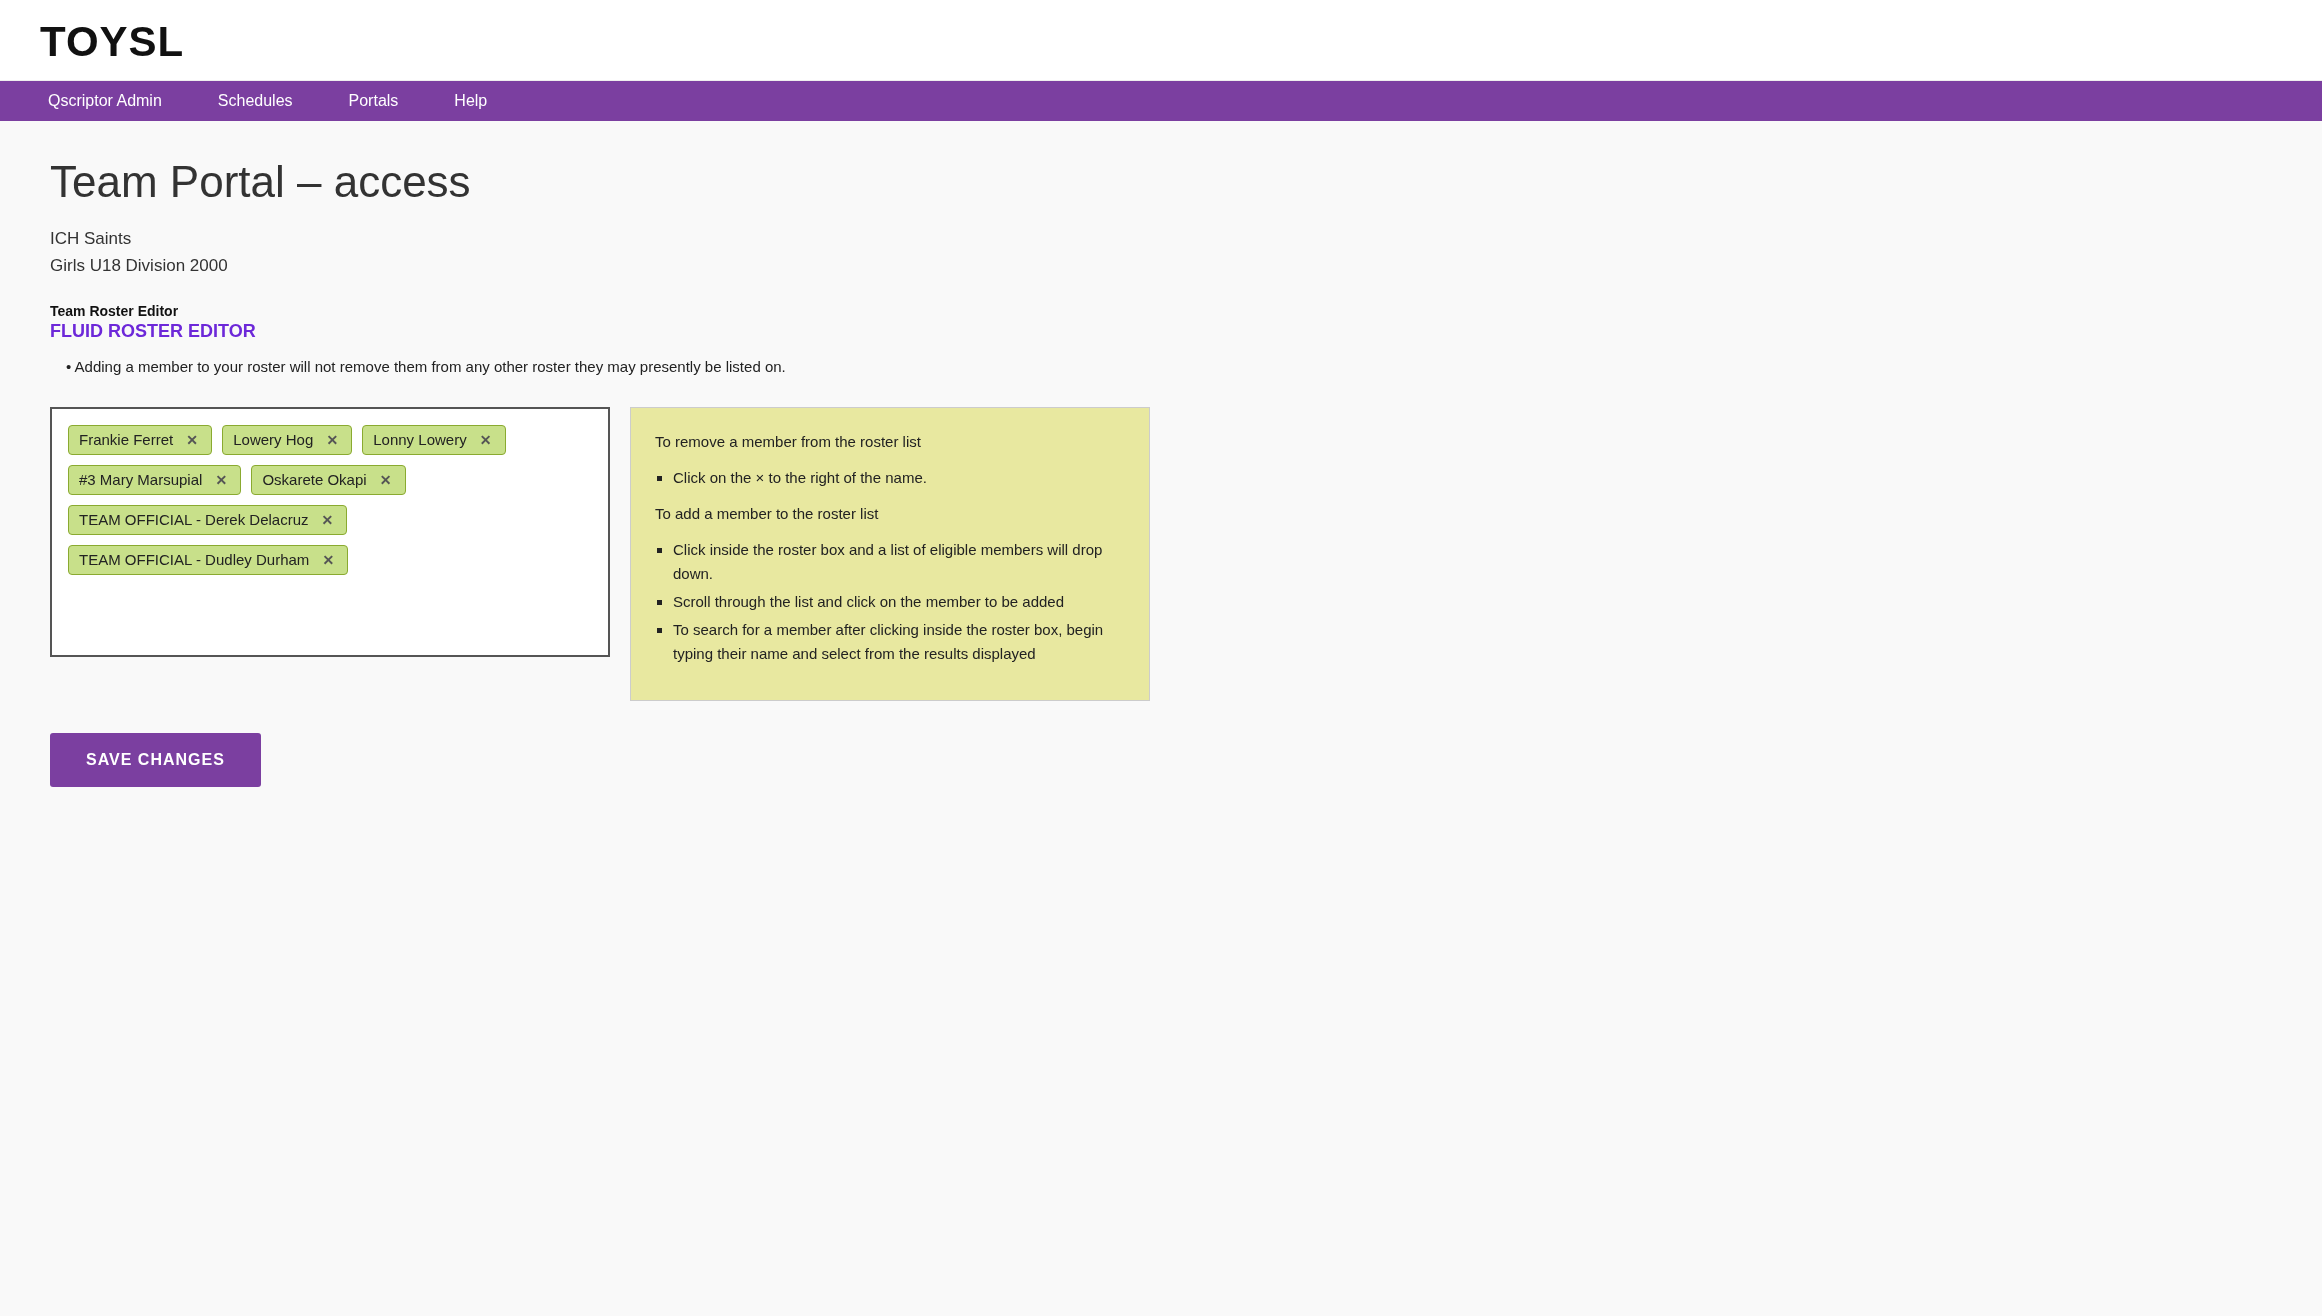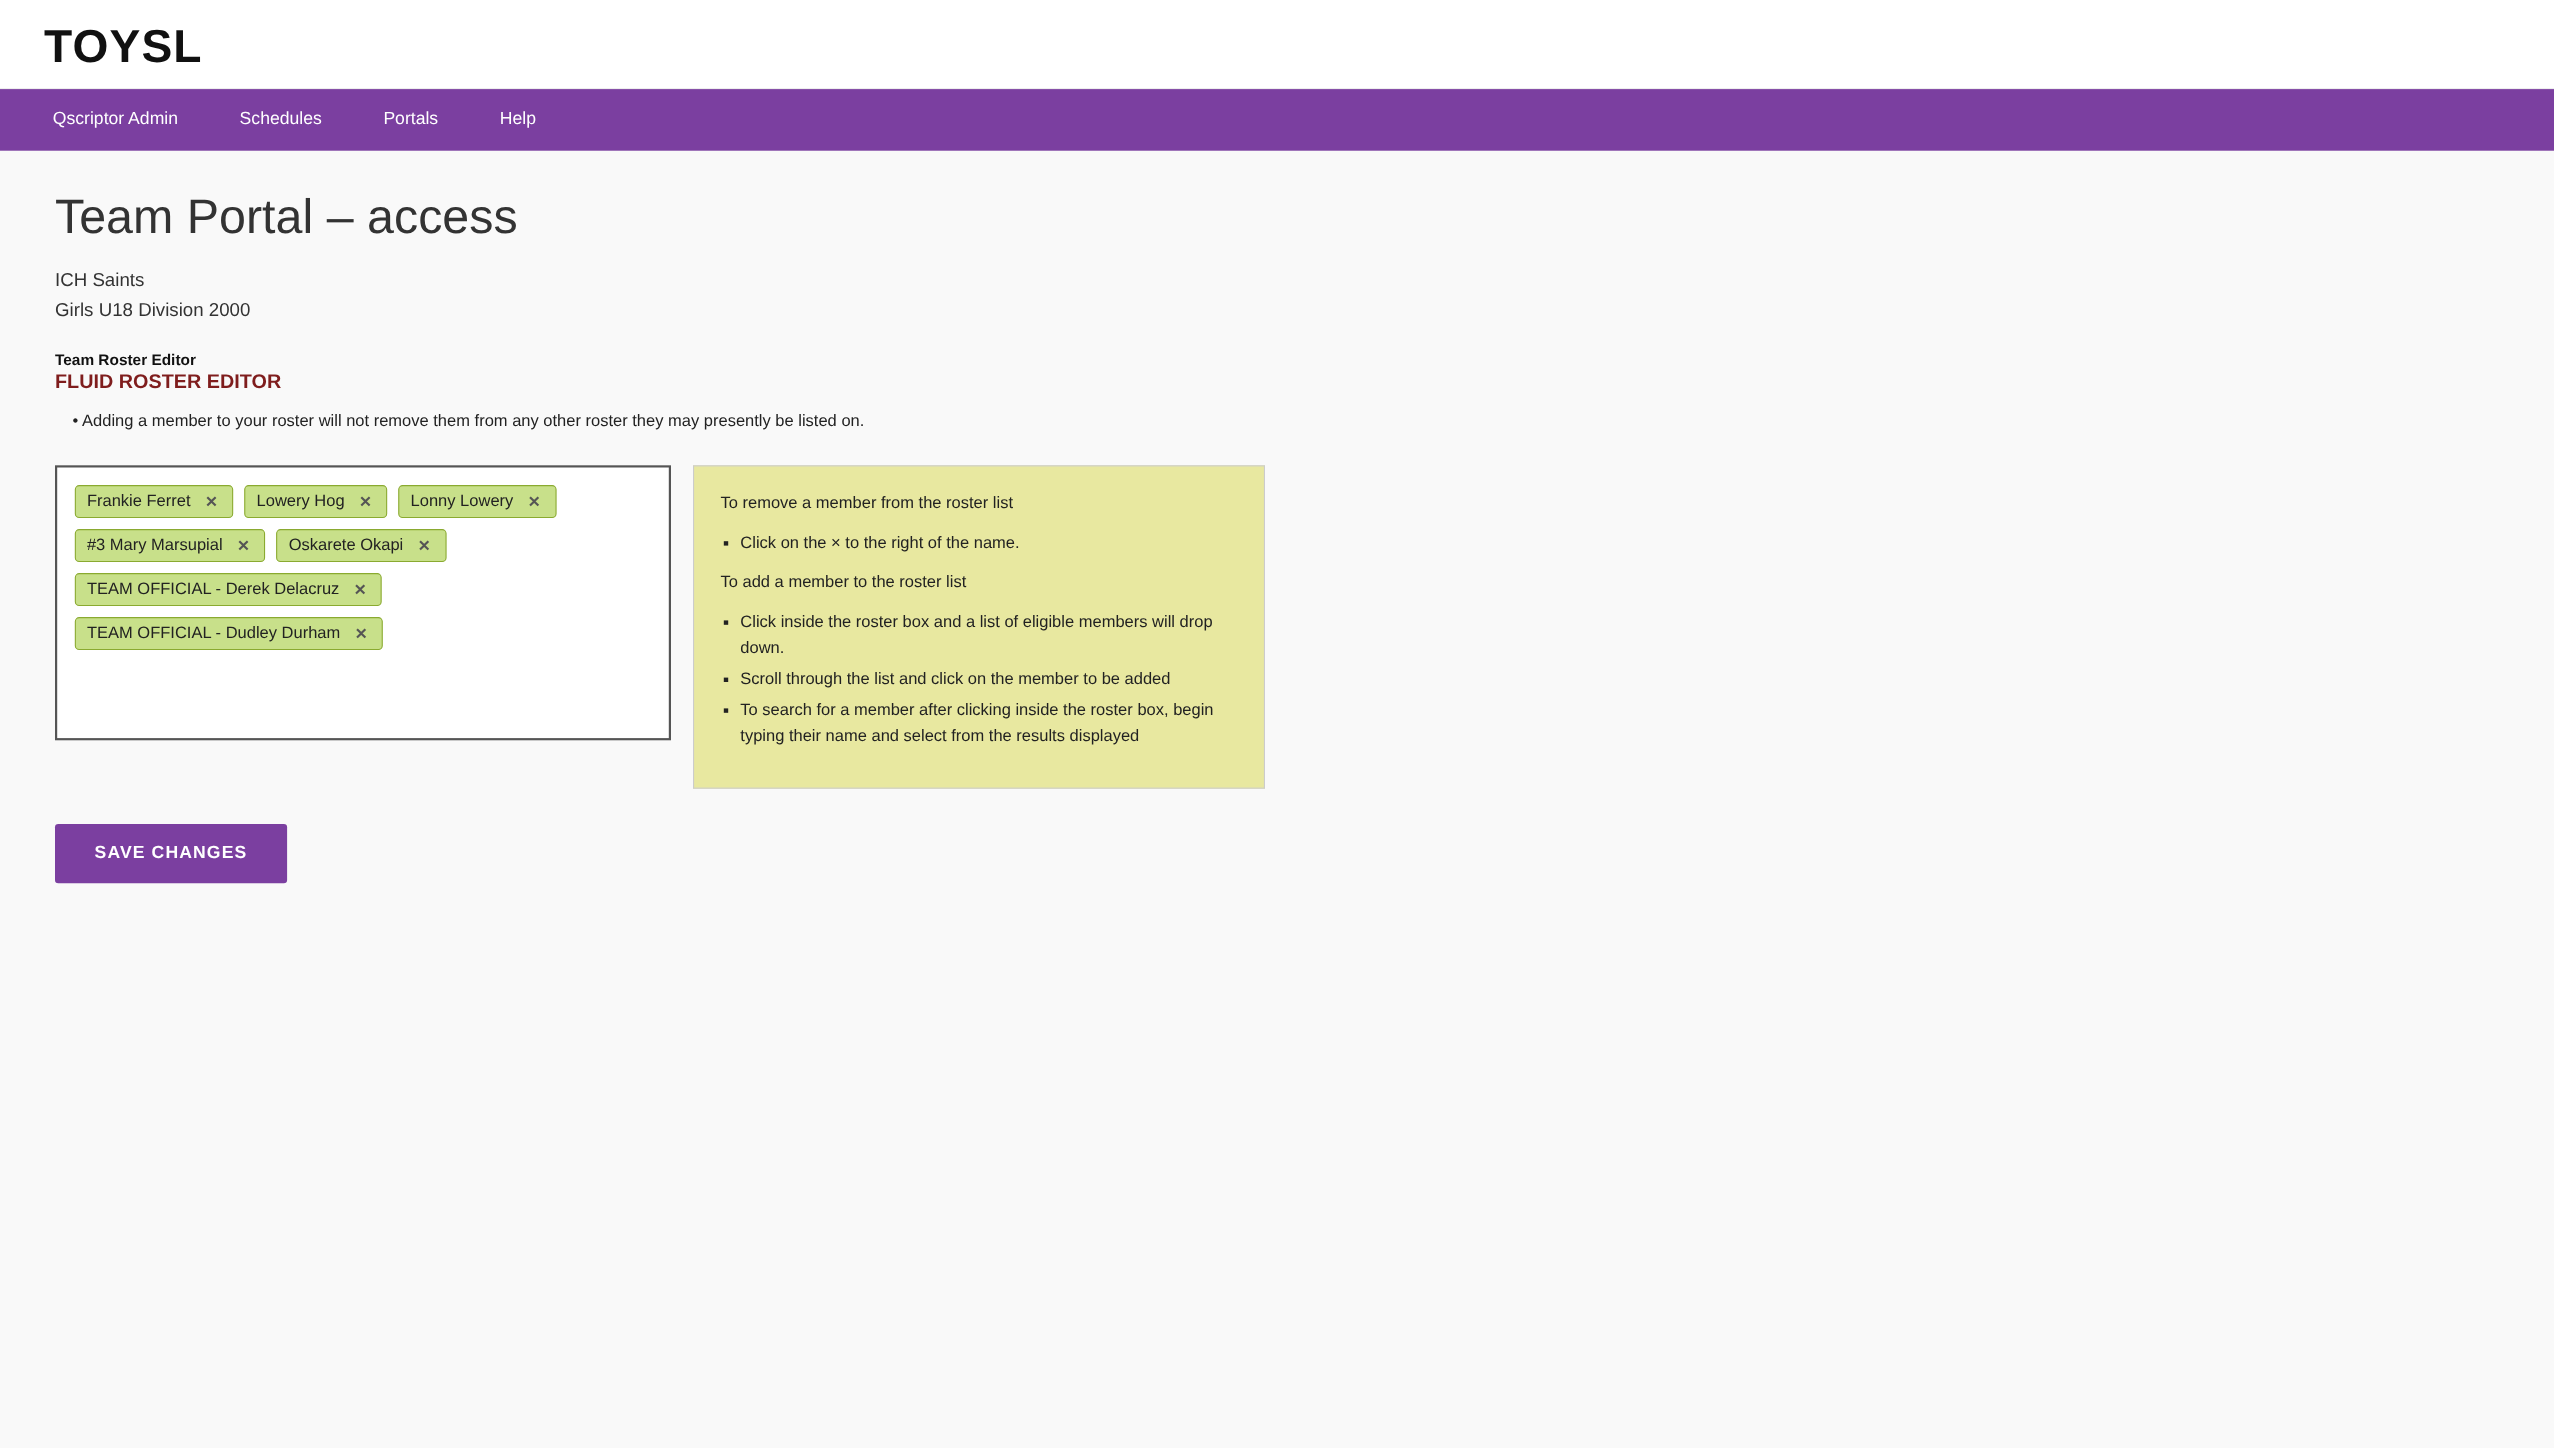--- a/index.html
+++ b/index.html
@@ -26,21 +26,21 @@
       font-weight: 700;
       letter-spacing: 1px;
       color: #111;
     }
 
     .nav-bar {
       background: #7b3fa0;
       padding: 0 20px;
       display: flex;
       align-items: center;
-      height: 56px;
+      height: 40px;
     }
 
     .nav-item {
       color: #fff;
       padding: 18px 28px;
       cursor: pointer;
       font-size: 16px;
       text-decoration: none;
       display: inline-block;
     }
@@ -67,21 +67,21 @@
     .section-title {
       font-size: 14px;
       font-weight: 700;
       color: #111;
       margin-bottom: 2px;
     }
 
     .section-subtitle {
       font-size: 18px;
       font-weight: 700;
-      color: #7f1d1d;
+      color: #6d28d9;
       margin-bottom: 14px;
     }
 
     .instructions-list {
       margin-left: 10px;
       margin-bottom: 28px;
     }
 
     .instructions-list li {
       list-style: none;

